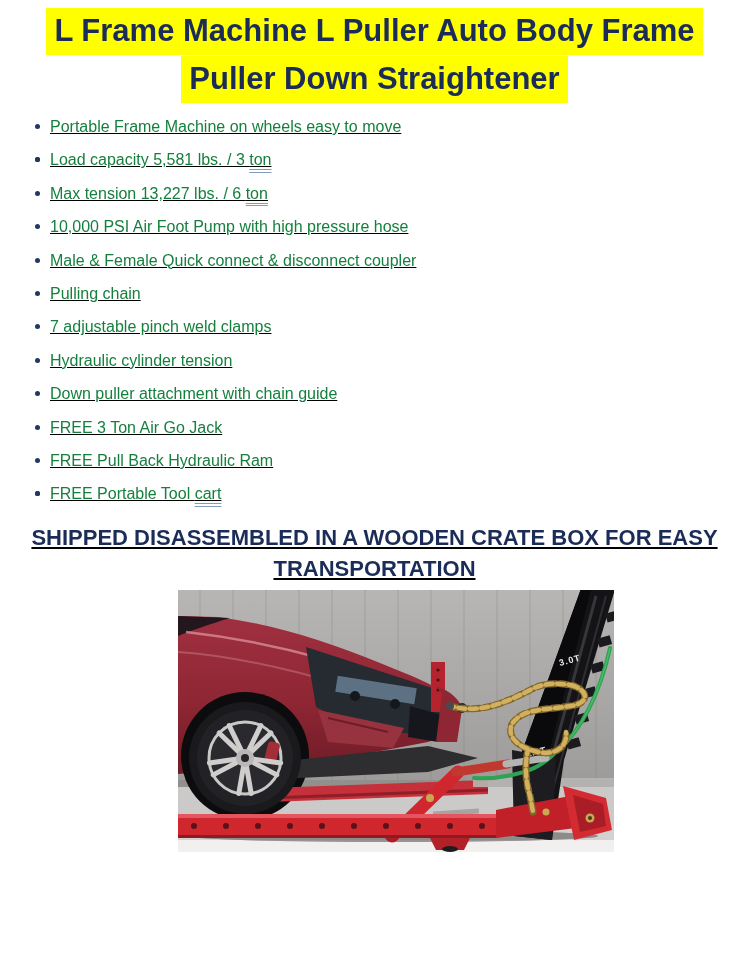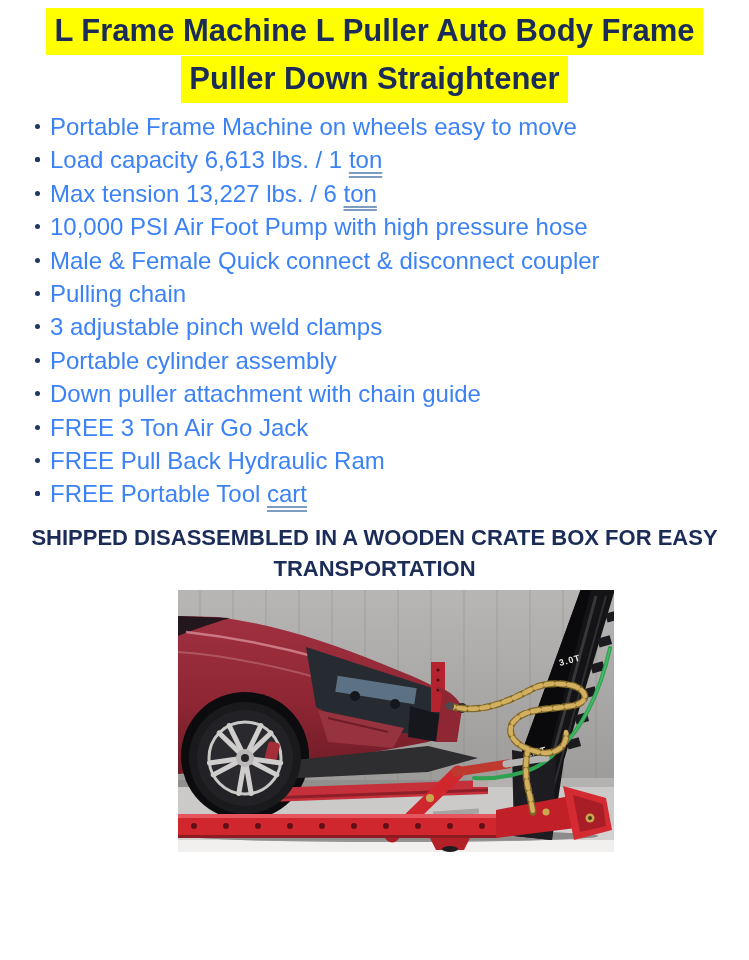--- a/index.html
+++ b/index.html
@@ -1,30 +1,30 @@
 <!DOCTYPE html>
 <html><head>
 <meta charset="utf-8">
 <style>
   html,body{margin:0;padding:0;}
   body{
     width:749px;height:960px;background:#ffffff;
     font-family:"Liberation Sans",sans-serif;
     overflow:hidden;
   }
-  .page{width:749px;height:752px;position:relative;}
+  .page{width:749px;height:752px;position:relative;text-decoration:underline;}
   
   .title{margin:0;padding-top:7px;text-align:center;font-weight:bold;
          font-size:31px;line-height:48px;color:#1a2c57;}
   .title .tline{display:block;}
   .title .hl{background:#ffff00;padding:2px 8px 3px;display:inline-block;line-height:42px;}
   
   .features{list-style:none;margin:7px 0 0 0;padding:0 8px 0 27px;}
-  .features li{position:relative;padding-left:23px;font-size:24px;
-               line-height:33.4px;color:#3b82f6;}
+  .features li{position:relative;padding-left:23px;font-size:16px;
+               line-height:33.4px;color:#15803d;}
   .features .dot{position:absolute;left:8px;top:14px;width:5px;height:5px;
                  border-radius:50%;background:#1f3864;}
   .uw{text-decoration-line:underline;text-decoration-style:double;
       text-decoration-color:#7e9cc0;text-underline-offset:4px;}
   
   .shipped{margin-top:11px;text-align:center;font-weight:bold;font-size:22px;
            line-height:31px;color:#1a2c57;}
   
   .photo{width:436px;height:262px;margin:6px 0 0 178px;position:relative;}
   .photo svg{display:block;}
@@ -35,27 +35,27 @@
 <div class="page">
 
   <h1 class="title">
     <span class="tline"><span class="hl">L Frame Machine L Puller Auto Body Frame</span></span>
     <span class="tline"><span class="hl">Puller Down Straightener</span></span>
   </h1>
 
   <ul class="features">
       <li><span class="dot"></span><span><span>Portable Frame Machine on wheels easy to move</span></span></li>
       <li><span class="dot"></span></li>
-      <li><span class="dot"></span><span><span>Load capacity 6,613 lbs. / 1 </span><span class="uw">ton</span></span></li>
+      <li><span class="dot"></span><span><span>Load capacity 5,581 lbs. / 3 </span><span class="uw">ton</span></span></li>
       <li><span class="dot"></span><span><span>Max tension 13,227 lbs. / 6 </span><span class="uw">ton</span></span></li>
       <li><span class="dot"></span><span><span>10,000 PSI Air Foot Pump with high pressure hose</span></span></li>
       <li><span class="dot"></span><span><span>Male &amp; Female Quick connect &amp; disconnect coupler</span></span></li>
       <li><span class="dot"></span><span><span>Pulling chain</span></span></li>
-      <li><span class="dot"></span><span><span>3 adjustable pinch weld clamps</span></span></li>
-      <li><span class="dot"></span><span><span>Portable cylinder assembly</span></span></li>
+      <li><span class="dot"></span><span><span>7 adjustable pinch weld clamps</span></span></li>
+      <li><span class="dot"></span><span><span>Hydraulic cylinder tension</span></span></li>
       <li><span class="dot"></span><span><span>Down puller attachment with chain guide</span></span></li>
       <li><span class="dot"></span><span><span>FREE 3 Ton Air Go Jack</span></span></li>
       <li><span class="dot"></span><span><span>FREE Pull Back Hydraulic Ram</span></span></li>
       <li><span class="dot"></span></li>
       <li><span class="dot"></span><span><span>FREE Portable Tool </span><span class="uw">cart</span></span></li>
     </ul>
 
   <div class="shipped">
     <div>SHIPPED DISASSEMBLED IN A WOODEN CRATE BOX FOR EASY</div>
     <div>TRANSPORTATION</div>

